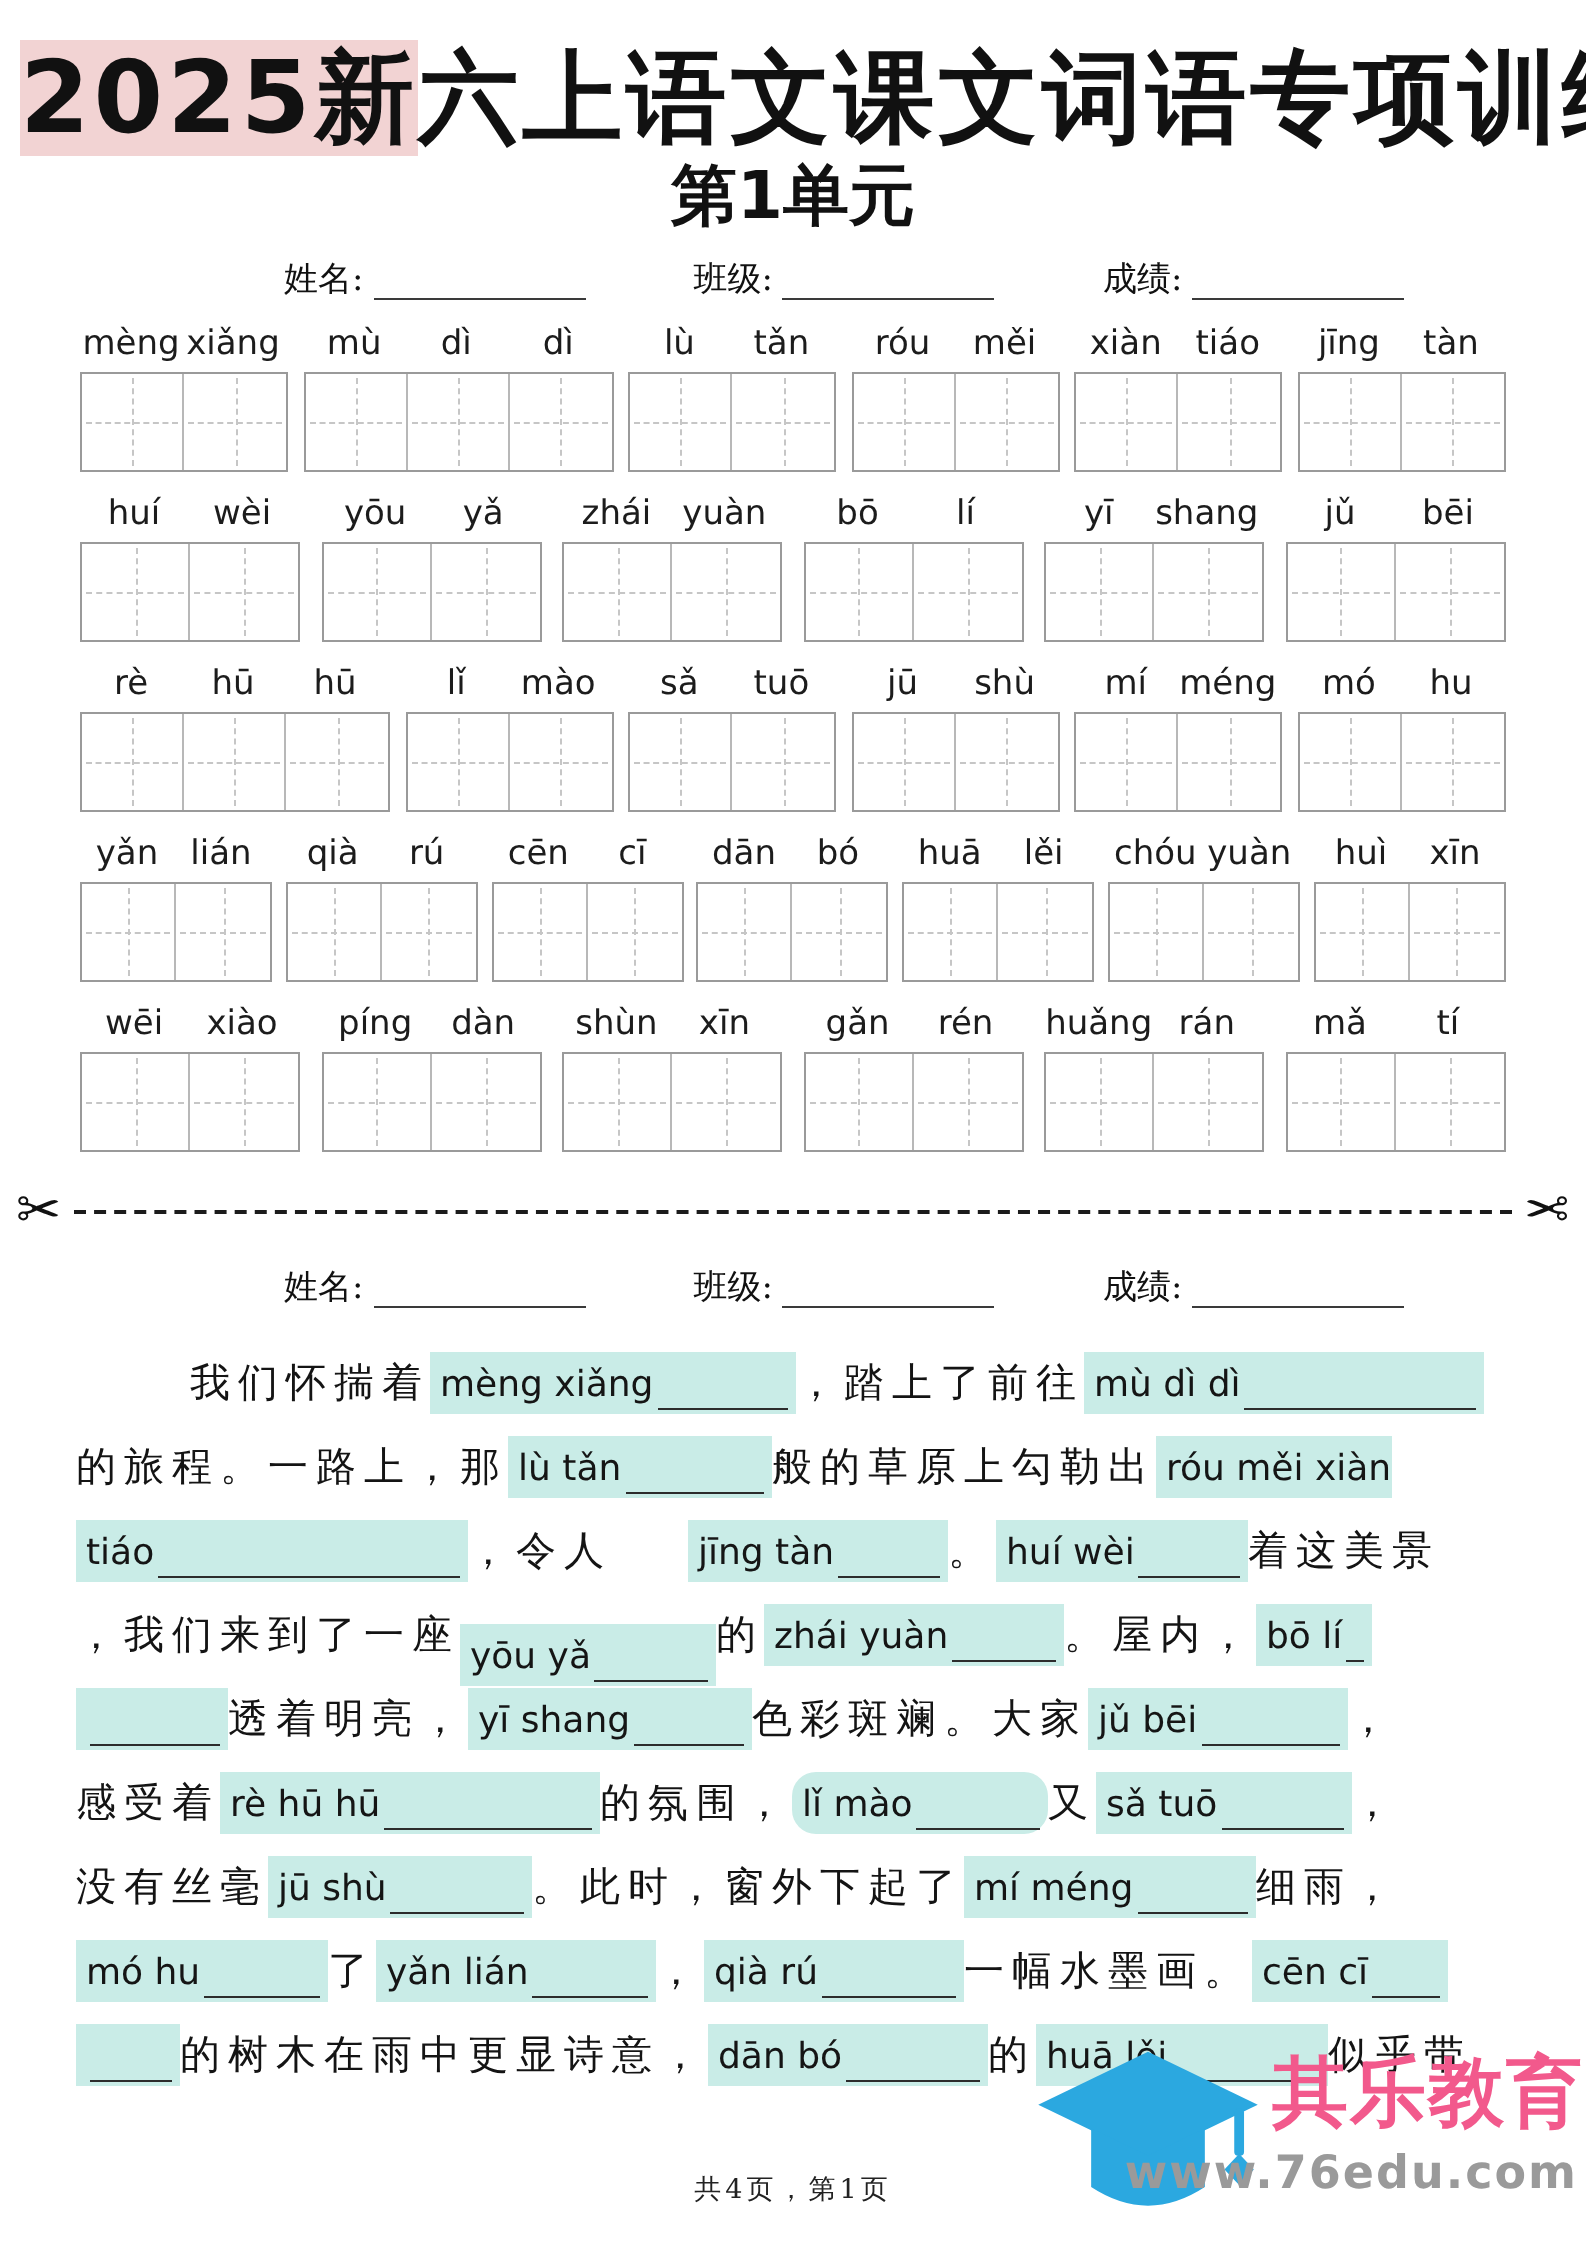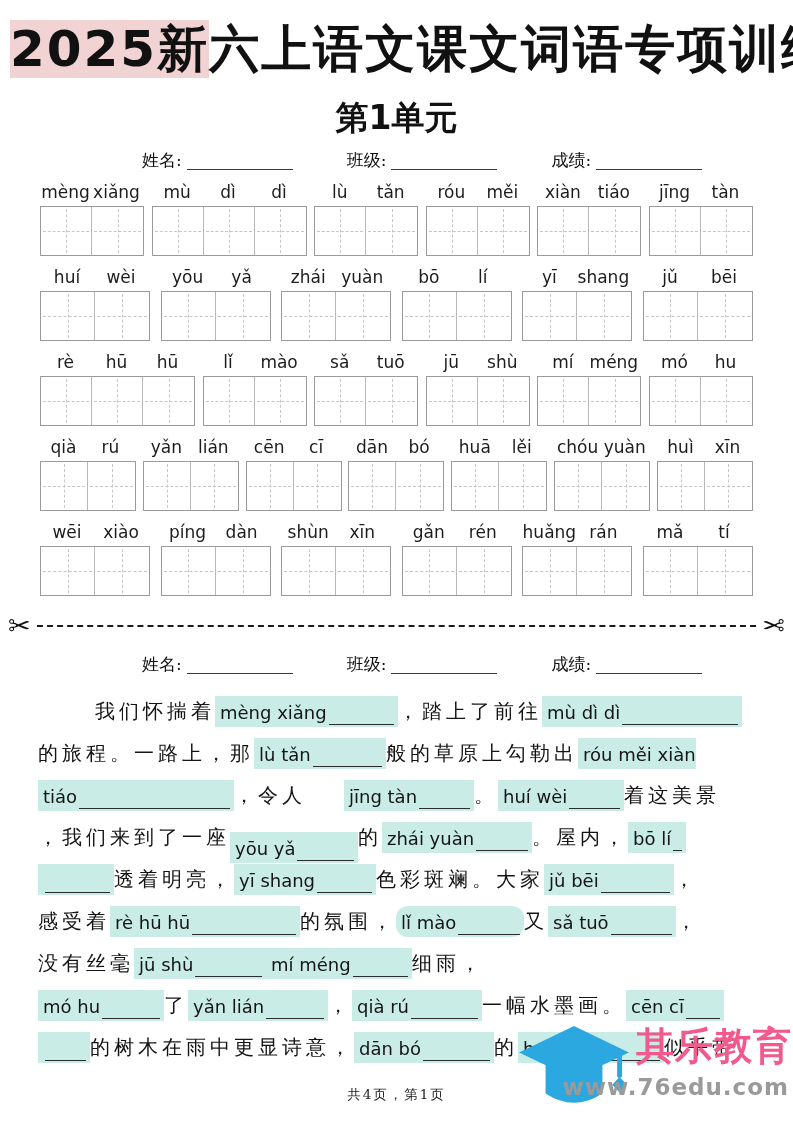--- a/index.html
+++ b/index.html
@@ -9,21 +9,21 @@
     --teal:#c9ece7;--title-hl:#f2d3d3;--logo-blue:#2ba8e0;--logo-pink:#f2598c;--logo-gray:#9a9a9a;
     --grid-border:#9a9a9a;--grid-div:#b8b8b8;--grid-dash:#c6c6c6;
   }
   
   .title{
     margin:20px 10px 0;text-align:center;font-family:"DejaVu Sans","Liberation Sans",sans-serif;
     font-weight:800;font-size:50px;line-height:58px;letter-spacing:2px;white-space:nowrap;
   }
   .title .hl{background:var(--title-hl);}
   .subtitle{
-    margin:20px 0 0;text-align:center;font-family:"DejaVu Sans","Liberation Sans",sans-serif;
+    margin:0 0 0;text-align:center;font-family:"DejaVu Sans","Liberation Sans",sans-serif;
     font-weight:800;font-size:33px;line-height:40px;
   }
   
   .form-row{display:flex;margin:12px 0 0 142px;gap:54px;font-size:17px;align-items:flex-end;}
   .ffield{display:flex;align-items:flex-end;gap:5px;}
   .flabel{line-height:20px;}
   .fline{display:inline-block;width:106px;height:15px;border-bottom:1.5px solid #3a3a3a;}
   
   .py-section{margin:10px 40px 0;}
   .py-row{display:flex;justify-content:space-between;margin-bottom:9px;}
@@ -280,32 +280,32 @@
           </div>
           <div class="py-cells">
             <div class="cell" style="width: 51px;"></div>
             <div class="cell" style="width: 51px;"></div>
           </div>
         </div>
       </div>
       <div class="py-row">
         <div class="py-group">
           <div class="py-labels">
+            <div class="py-syll" style="width: 47px;">yǎn</div>
+            <div class="py-syll" style="width: 47px;">lián</div>
+          </div>
+          <div class="py-cells">
+            <div class="cell" style="width: 47px;"></div>
+            <div class="cell" style="width: 47px;"></div>
+          </div>
+        </div>
+        <div class="py-group">
+          <div class="py-labels">
             <div class="py-syll" style="width: 47px;">qià</div>
             <div class="py-syll" style="width: 47px;">rú</div>
-          </div>
-          <div class="py-cells">
-            <div class="cell" style="width: 47px;"></div>
-            <div class="cell" style="width: 47px;"></div>
-          </div>
-        </div>
-        <div class="py-group">
-          <div class="py-labels">
-            <div class="py-syll" style="width: 47px;">yǎn</div>
-            <div class="py-syll" style="width: 47px;">lián</div>
           </div>
           <div class="py-cells">
             <div class="cell" style="width: 47px;"></div>
             <div class="cell" style="width: 47px;"></div>
           </div>
         </div>
         <div class="py-group">
           <div class="py-labels">
             <div class="py-syll" style="width: 47px;">cēn</div>
             <div class="py-syll" style="width: 47px;">cī</div>
@@ -535,20 +535,21 @@
           <span class="blank-ul"></span>
         </span>
         <span class="pass-text">，</span>
       </div>
       <div class="pass-line">
         <span class="pass-text">没有丝毫</span>
         <span class="blank" style="width: 132px;">
           <span class="blank-py">jū shù</span>
           <span class="blank-ul"></span>
         </span>
+        <span class="pass-text">。此时，窗外下起了</span>
         <span class="blank" style="width: 146px;">
           <span class="blank-py">mí méng</span>
           <span class="blank-ul"></span>
         </span>
         <span class="pass-text">细雨，</span>
       </div>
       <div class="pass-line">
         <span class="blank" style="width: 126px;">
           <span class="blank-py">mó hu</span>
           <span class="blank-ul"></span>

